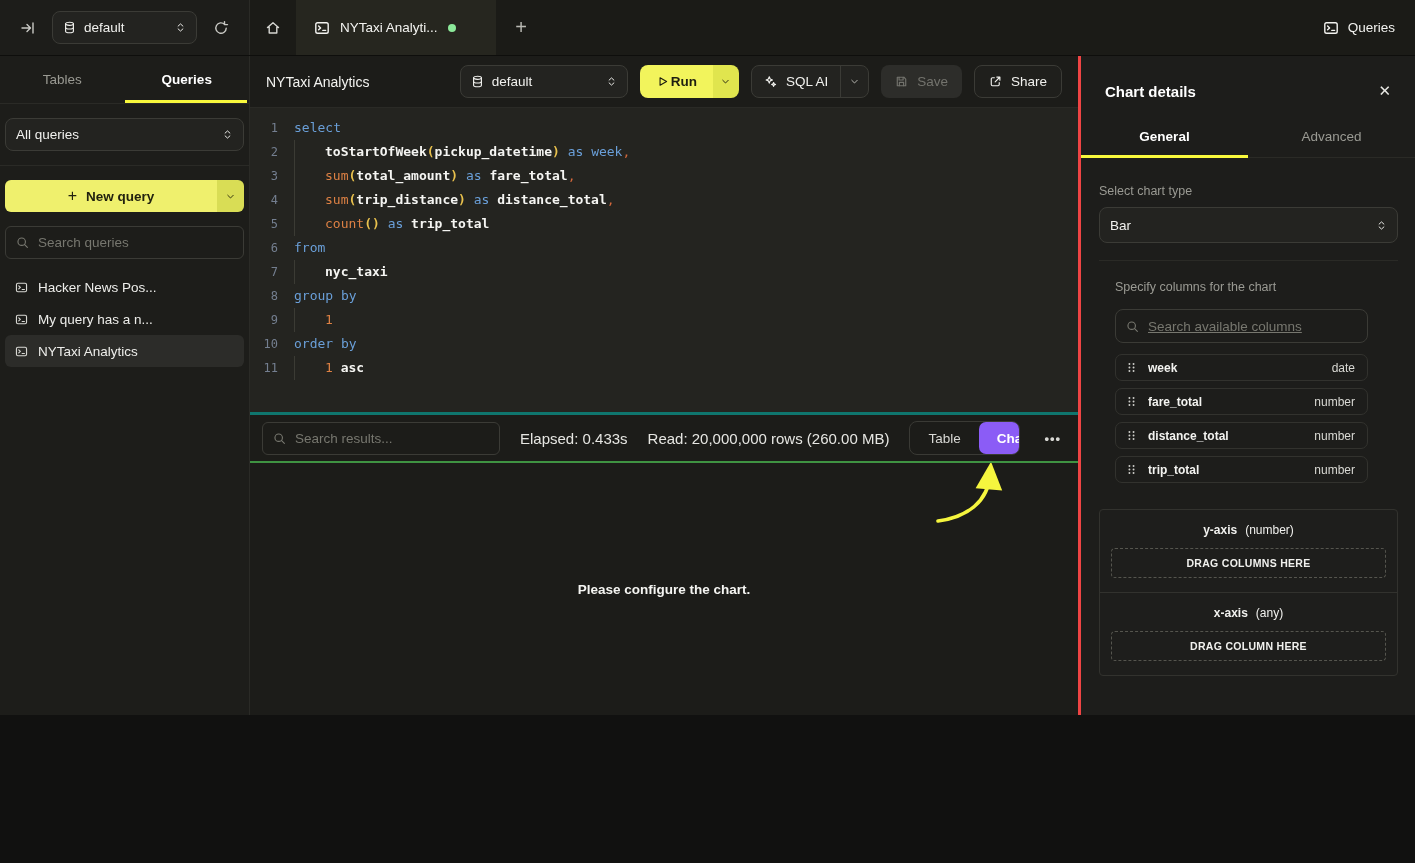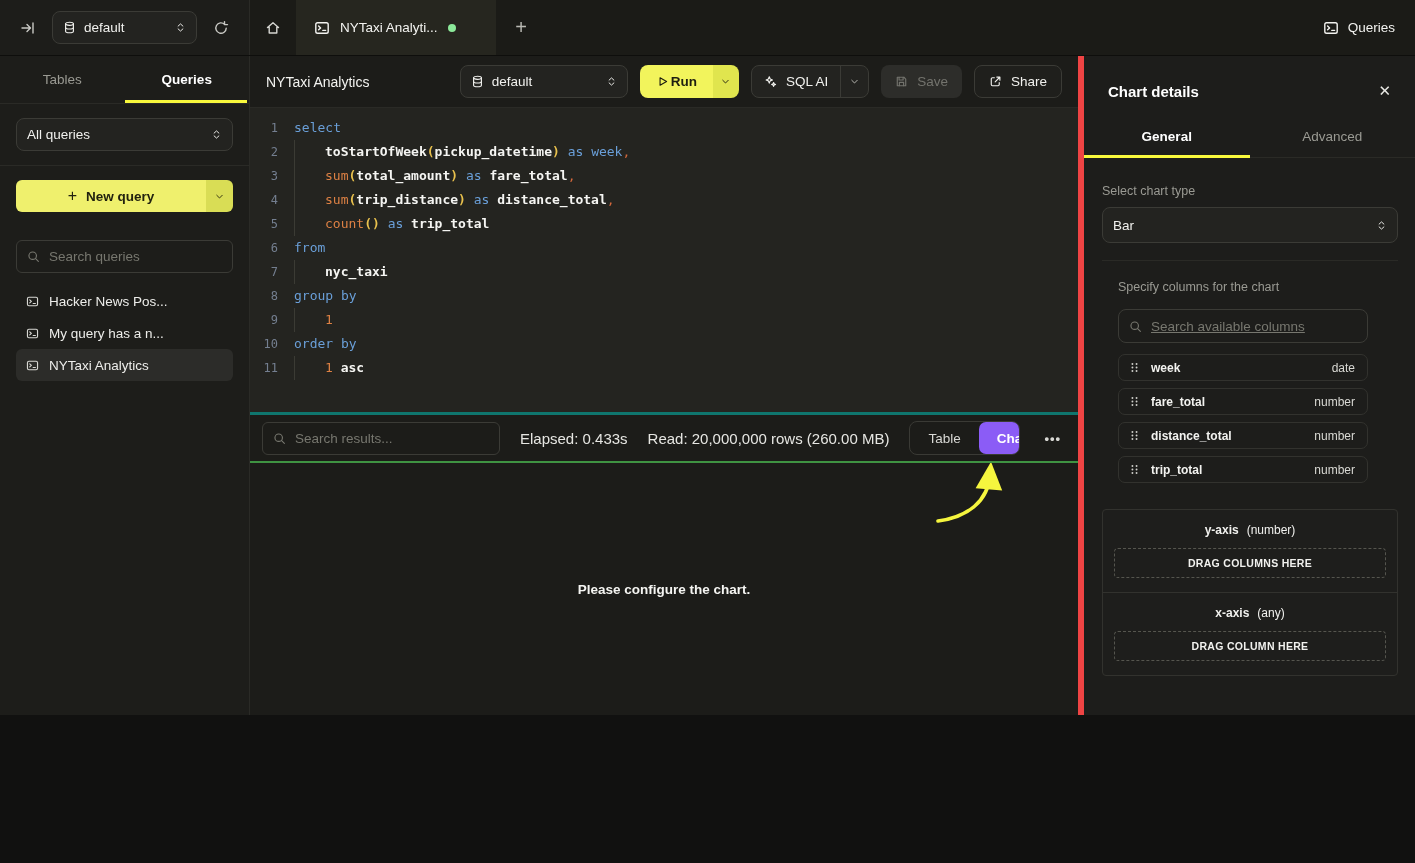--- a/index.html
+++ b/index.html
@@ -27,27 +27,27 @@
   .topbar-spacer { flex:1; }
   .queries-btn { display:flex; align-items:center; gap:9px; padding:0 20px; color:#f2f2ef; font-size:13.5px; cursor:pointer; }
 
   
   .body-row { flex:1; display:flex; min-height:0; }
   .sidebar { width:250px; flex:none; background:#1d1d1a; border-right:1px solid #2a2a26; display:flex; flex-direction:column; }
   .side-tabs { height:48px; flex:none; display:flex; border-bottom:1px solid #2a2a26; }
   .side-tab { flex:1; display:flex; align-items:center; justify-content:center; font-size:13.5px; color:#9a9a93; position:relative; cursor:pointer; }
   .side-tab.active { color:#ffffff; font-weight:700; }
   .side-tab.active::after { content:""; position:absolute; left:0; right:2px; bottom:0; height:3px; background:#f8f83c; }
-  .side-body { padding:14px 16px 0; display:flex; flex-direction:column; }
+  .side-body { padding:14px 5px 0; display:flex; flex-direction:column; }
   .side-divider { border:none; border-top:1px solid #2a2a26; margin:14px -16px; }
   .split-btn { display:flex; height:32px; border-radius:6px; overflow:hidden; cursor:pointer; }
   .split-main { flex:1; background:#eff06d; color:#22220f; font-weight:700; font-size:13.5px; display:flex; align-items:center; justify-content:center; gap:9px; }
   .split-main .plus-glyph { font-size:16px; font-weight:400; }
   .split-arrow { width:27px; background:#d9dd55; display:flex; align-items:center; justify-content:center; color:#34340f; }
-  .search-box { display:flex; align-items:center; gap:9px; height:33px; border:1px solid #3b3b36; border-radius:6px; padding:0 10px; color:#77776f; margin-top:28px; }
+  .search-box { display:flex; align-items:center; gap:9px; height:33px; border:1px solid #3b3b36; border-radius:6px; padding:0 10px; color:#77776f; margin-top:14px; }
   .search-box input { flex:1; min-width:0; border:none; outline:none; background:transparent; color:#e8e8e4; font-size:13.5px; font-family:"Liberation Sans", sans-serif; }
   .search-box input::placeholder { color:#77776f; }
   .q-list { margin-top:12px; display:flex; flex-direction:column; gap:0; }
   .q-item { height:32px; display:flex; align-items:center; gap:10px; padding:0 10px; border-radius:6px; font-size:13.5px; color:#ededea; cursor:pointer; }
   .q-item.selected { background:#2c2c29; }
   .q-item .icn { color:#d8d8d3; }
 
   
   .main { flex:1; min-width:0; display:flex; flex-direction:column; background:#1c1c19; }
   .main-header { height:52px; flex:none; display:flex; align-items:center; gap:12px; padding:0 16px; border-bottom:1px solid #2a2a26; }
@@ -83,21 +83,21 @@
   .view-tab { display:flex; align-items:center; justify-content:center; padding:0 18px; font-size:13.5px; color:#d8d8d4; cursor:pointer; }
   .view-tab.active { background:#8b5cf6; color:#ffffff; font-weight:700; border-radius:7px; }
   .more-btn { width:34px; display:flex; align-items:center; justify-content:center; color:#d8d8d4; font-size:13px; letter-spacing:1px; font-weight:700; cursor:pointer; }
 
   
   .chart-area { flex:1; position:relative; background:#1c1c19; }
   .empty-msg { position:absolute; left:50%; top:50%; transform:translate(-50%,-50%); font-size:13.5px; font-weight:700; color:#f5f5f2; }
   .hint-arrow { position:absolute; left:660px; top:0; pointer-events:none; }
 
   
-  .chart-panel { width:337px; flex:none; background:#1d1d1b; border-left:6px solid #ef4444; display:flex; flex-direction:column; }
+  .chart-panel { width:337px; flex:none; background:#1d1d1b; border-left:3px solid #ef4444; display:flex; flex-direction:column; }
   .panel-header { display:flex; align-items:center; justify-content:space-between; padding:26px 24px 20px 24px; }
   .panel-title { font-size:15px; font-weight:700; color:#ffffff; }
   .panel-close { color:#e8e8e4; font-size:15px; cursor:pointer; }
   .panel-tabs { display:flex; border-bottom:1px solid #2a2a26; }
   .panel-tab { flex:1; text-align:center; padding:9px 0 13px; font-size:13.5px; color:#9a9a93; position:relative; cursor:pointer; }
   .panel-tab.active { color:#ffffff; font-weight:600; }
   .panel-tab.active::after { content:""; position:absolute; left:0; right:0; bottom:-1px; height:3px; background:#f8f83c; }
   .panel-body { flex:1; display:flex; flex-direction:column; padding:18px 17px 18px 18px; min-height:0; }
   .field-label { font-size:12.5px; color:#9a9a93; margin:8px 0 9px; }
   .panel-body .ctl-select { height:36px; border-radius:8px; }

